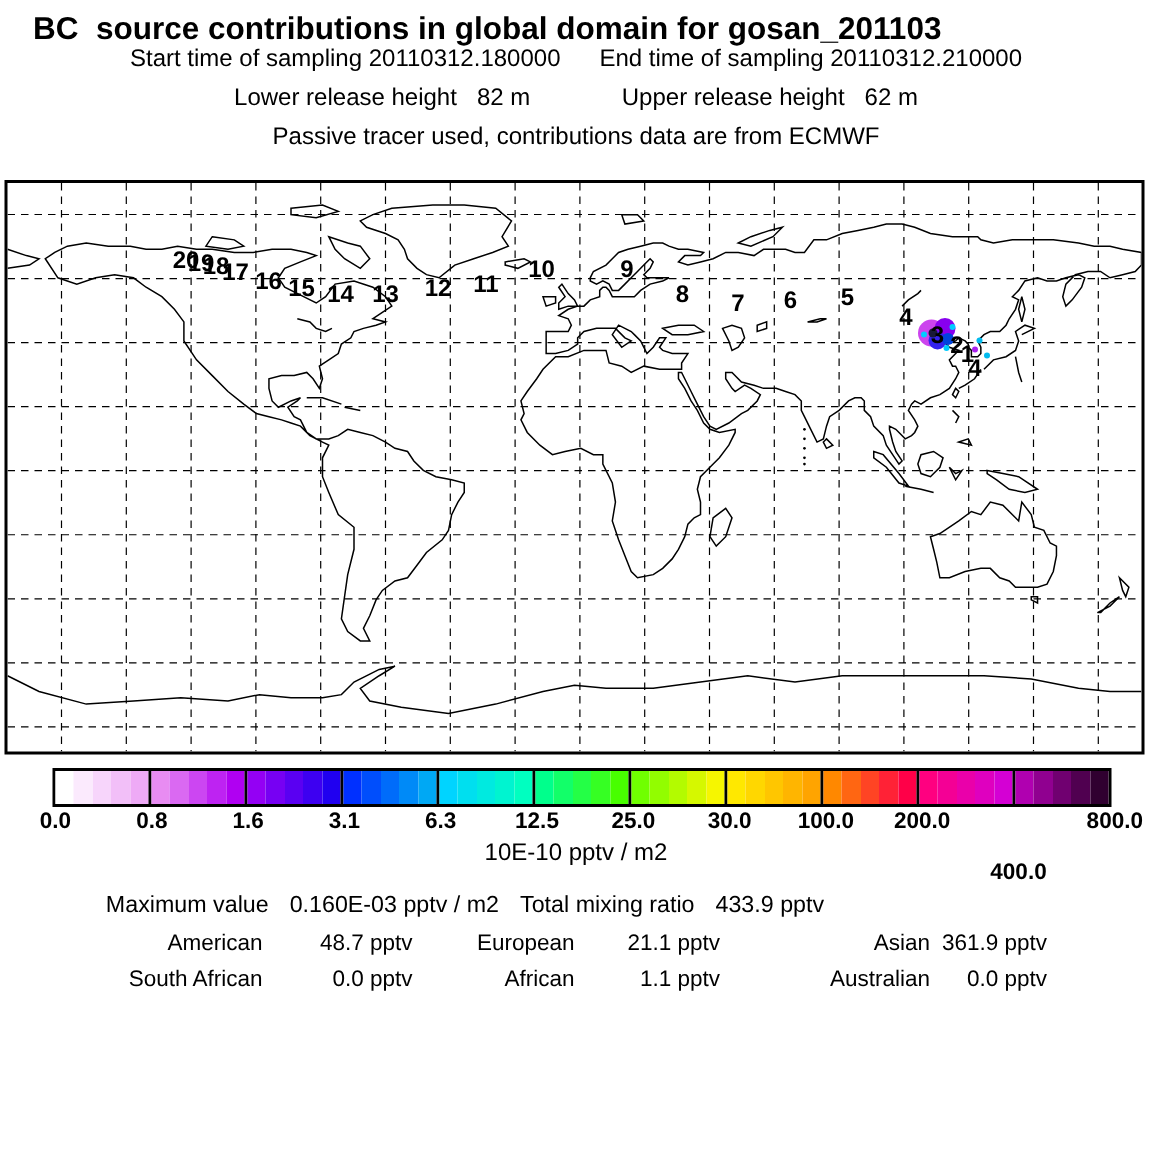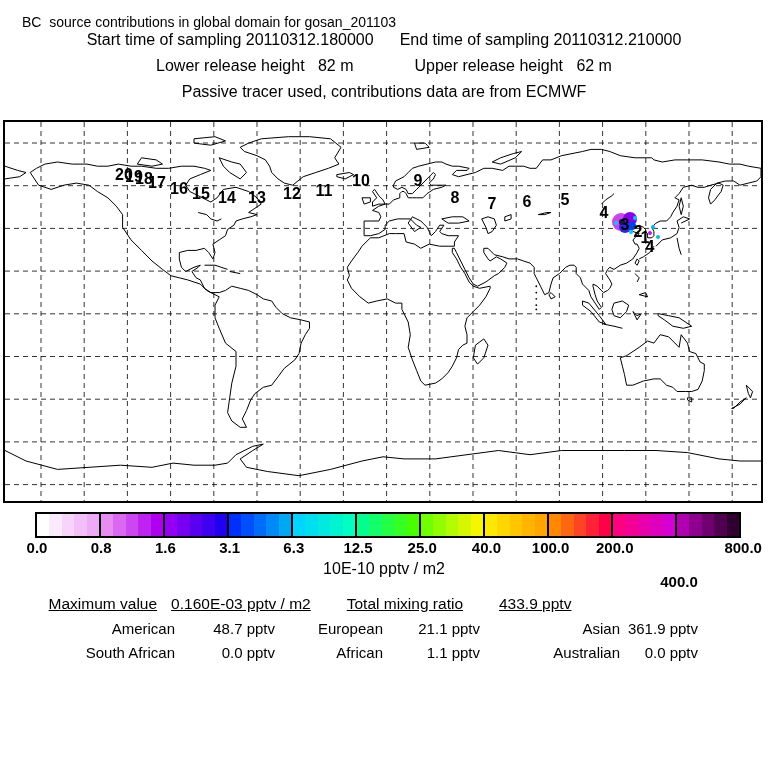--- a/index.html
+++ b/index.html
@@ -1,34 +1,34 @@
 <!DOCTYPE html>
 <html><head>
 <meta charset="utf-8">
 <style>
   html,body{margin:0;padding:0;background:#fff;}
   #page{position:relative;width:768px;height:768px;background:#ffffff;
         font-family:"Liberation Sans",sans-serif;color:#000;overflow:hidden;}
   .hline{position:absolute;left:0;width:768px;text-align:center;white-space:pre;}
-  #title{position:absolute;left:22px;top:14px;font-size:14px;font-weight:normal;white-space:pre;}
+  #title{position:absolute;left:22px;top:8px;font-size:21px;font-weight:bold;white-space:pre;}
   .sub{font-size:16px;}
   .row2{top:31px;display:flex;justify-content:center;gap:26px;}
   .row3{top:57px;display:flex;justify-content:center;gap:61px;}
   .row4{top:83px;}
   #mapframe{position:absolute;left:3px;top:120px;width:756px;height:379px;border:2px solid #000;background:#fff;}
   #mapsvg{display:block;width:756px;height:379px;}
   #colorbar{position:absolute;left:35px;top:512px;width:702px;height:22px;border:2px solid #000;display:flex;}
   .cb-block{flex:1 1 0;display:flex;}
   .cb-block + .cb-block{border-left:2px solid #000;}
   .cb-cell{flex:1 1 0;}
   #ticks{position:absolute;left:0;top:539px;width:768px;height:18px;}
   #ticks span{position:absolute;transform:translateX(-50%);font-size:15px;font-weight:bold;white-space:pre;}
   #unitlabel{top:560px;font-size:16px;}
-  #stats1{position:absolute;left:0;top:595px;width:620px;display:flex;justify-content:center;gap:14px;font-size:15.5px;white-space:pre;text-decoration:underline;}
-  #stats1 .g2{margin-left:22px;}
+  #stats1{position:absolute;left:0;top:595px;width:620px;display:flex;justify-content:center;gap:14px;font-size:15.5px;white-space:pre;}
+  #stats1 .g2{}
   .statgrid{position:absolute;left:0;width:616px;display:grid;
             grid-template-columns:175px 100px 108px 97px 140px 78px;font-size:15px;}
   .statgrid div{text-align:right;white-space:pre;}
   #stats2{top:620px;}
   #stats3{top:644px;}
 </style>
 </head>
 <body>
 
 <div id="page">
@@ -242,21 +242,21 @@
       </div>
     </div>
   <div id="ticks">
       <span style="left: 37px;">0.0</span>
       <span style="left: 101.2px;">0.8</span>
       <span style="left: 165.4px;">1.6</span>
       <span style="left: 229.6px;">3.1</span>
       <span style="left: 293.8px;">6.3</span>
       <span style="left: 358px;">12.5</span>
       <span style="left: 422.2px;">25.0</span>
-      <span style="left: 486.4px;">40.0</span>
+      <span style="left: 486.4px;">30.0</span>
       <span style="left: 550.6px;">100.0</span>
       <span style="left: 614.8px;">200.0</span>
       <span style="left: 679px; margin-top: 34px;">400.0</span>
       <span style="left: 743.2px;">800.0</span>
     </div>
   <div class="hline sub" id="unitlabel">10E-10 pptv / m2</div>
 
   <div id="stats1">
     <span>Maximum value</span><span>0.160E-03 pptv / m2</span><span class="g2">Total mixing ratio</span><span class="g2">433.9 pptv</span>
   </div>

